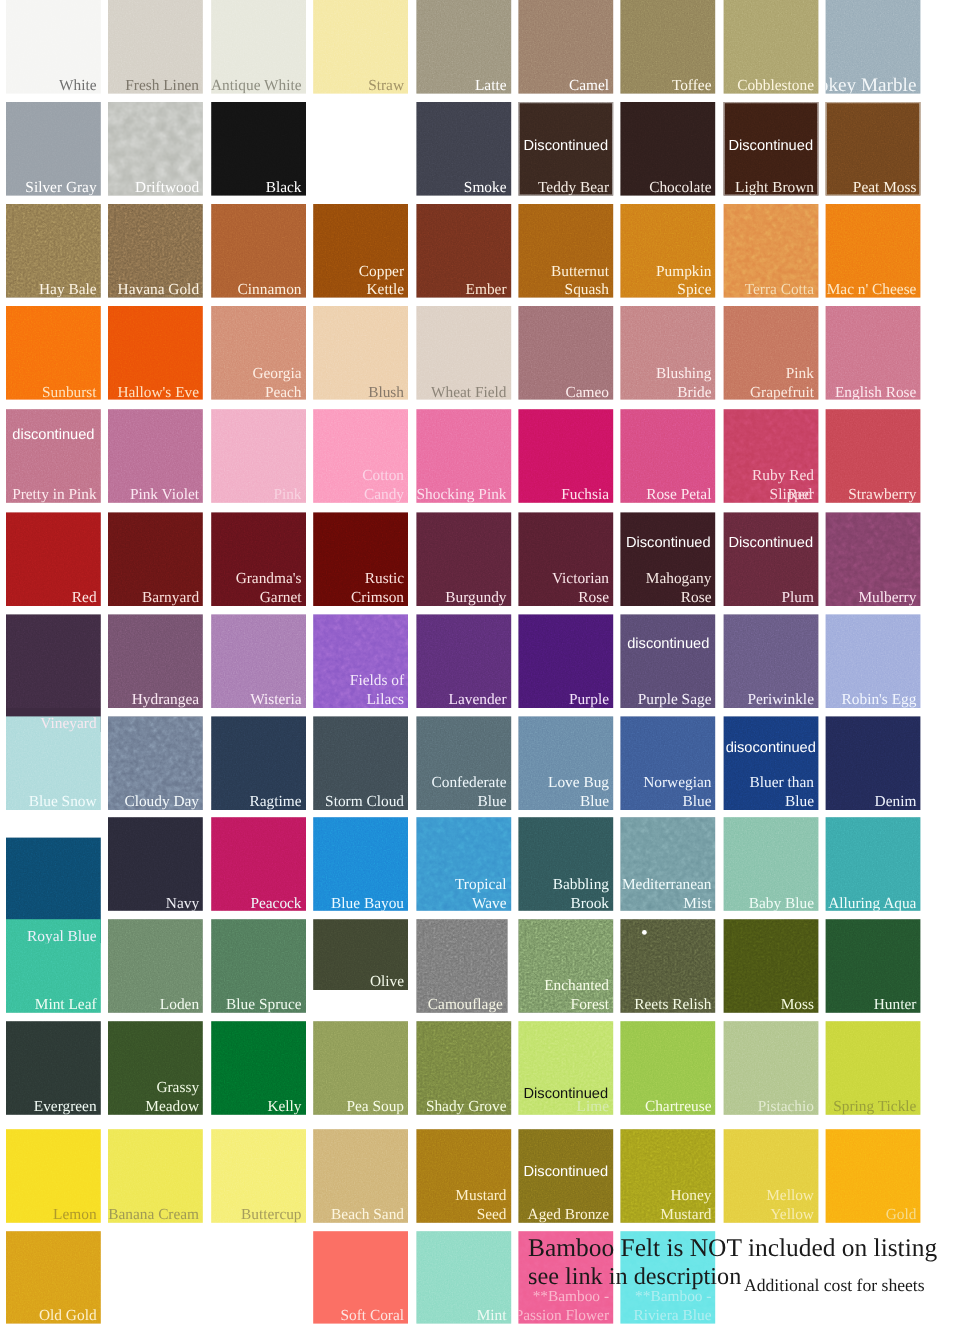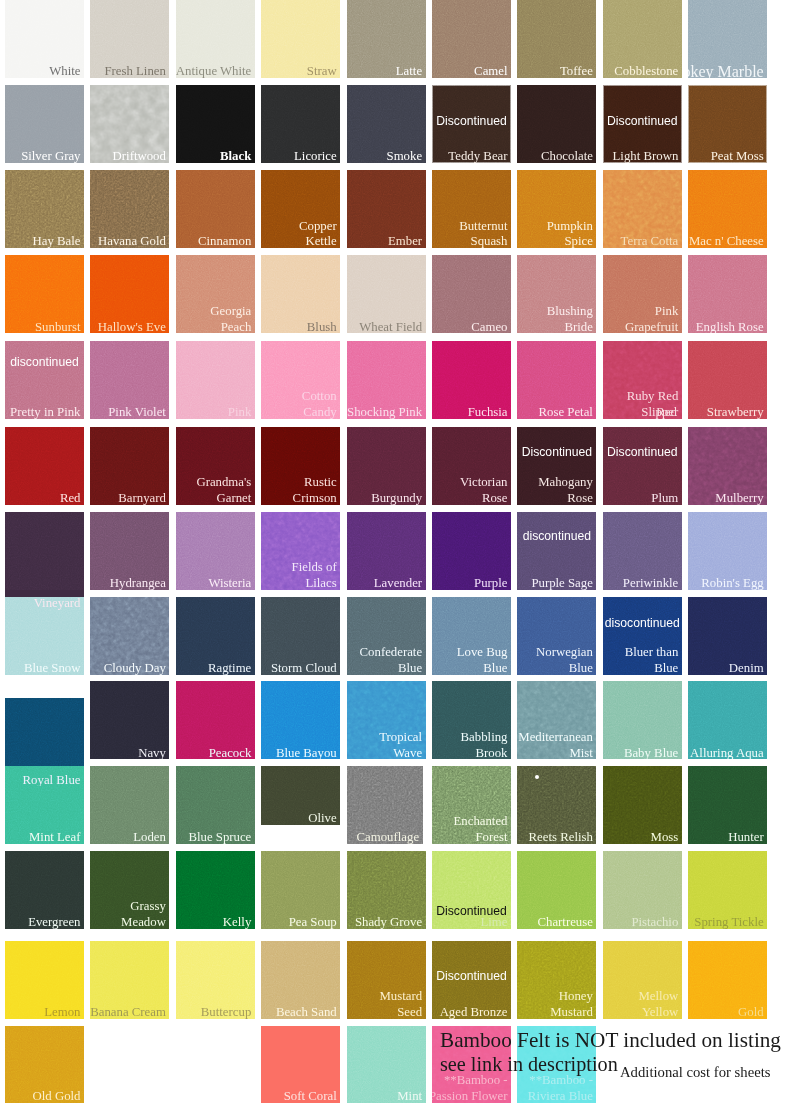--- a/index.html
+++ b/index.html
@@ -104,31 +104,25 @@
         <rect width="79" height="78" filter="url(#felt)"></rect>
       </svg>
       <div class="label l2" style="color:#ffffff;">Silver Gray</div>
   </div>
   <div class="swatch" style="left:90.4px;top:85.0px;width:79px;height:78px;background:#b8bab4;">
       <svg class="tex" width="79" height="78" style="opacity:0.8">
         <rect width="79" height="78" filter="url(#feltb)"></rect>
       </svg>
       <div class="label l2" style="color:#ffffff;">Driftwood</div>
   </div>
-  <div class="swatch" style="left:175.8px;top:85.0px;width:79px;height:78px;background:#131313;font-weight:bold;">
+  <div class="swatch" style="left:175.8px;top:85.0px;width:79px;height:78px;background:#131313;">
       <svg class="tex" width="79" height="78" style="opacity:0.3">
         <rect width="79" height="78" filter="url(#felt)"></rect>
       </svg>
       <div class="label l2" style="color:#ffffff;">Black</div>
-  </div>
-  <div class="swatch" style="left:261.2px;top:85.0px;width:79px;height:78px;background:#2b2c2d;">
-      <svg class="tex" width="79" height="78" style="opacity:0.3">
-        <rect width="79" height="78" filter="url(#felt)"></rect>
-      </svg>
-      <div class="label l2" style="color:#ffffff;">Licorice</div>
   </div>
   <div class="swatch" style="left:346.6px;top:85.0px;width:79px;height:78px;background:#3d3f4b;">
       <svg class="tex" width="79" height="78" style="opacity:0.3">
         <rect width="79" height="78" filter="url(#felt)"></rect>
       </svg>
       <div class="label l2" style="color:#ffffff;">Smoke</div>
   </div>
   <div class="swatch bordered" style="left:432.0px;top:85.0px;width:79px;height:78px;background:#39271f;">
       <svg class="tex" width="79" height="78" style="opacity:0.3">
         <rect width="79" height="78" filter="url(#felt)"></rect>

